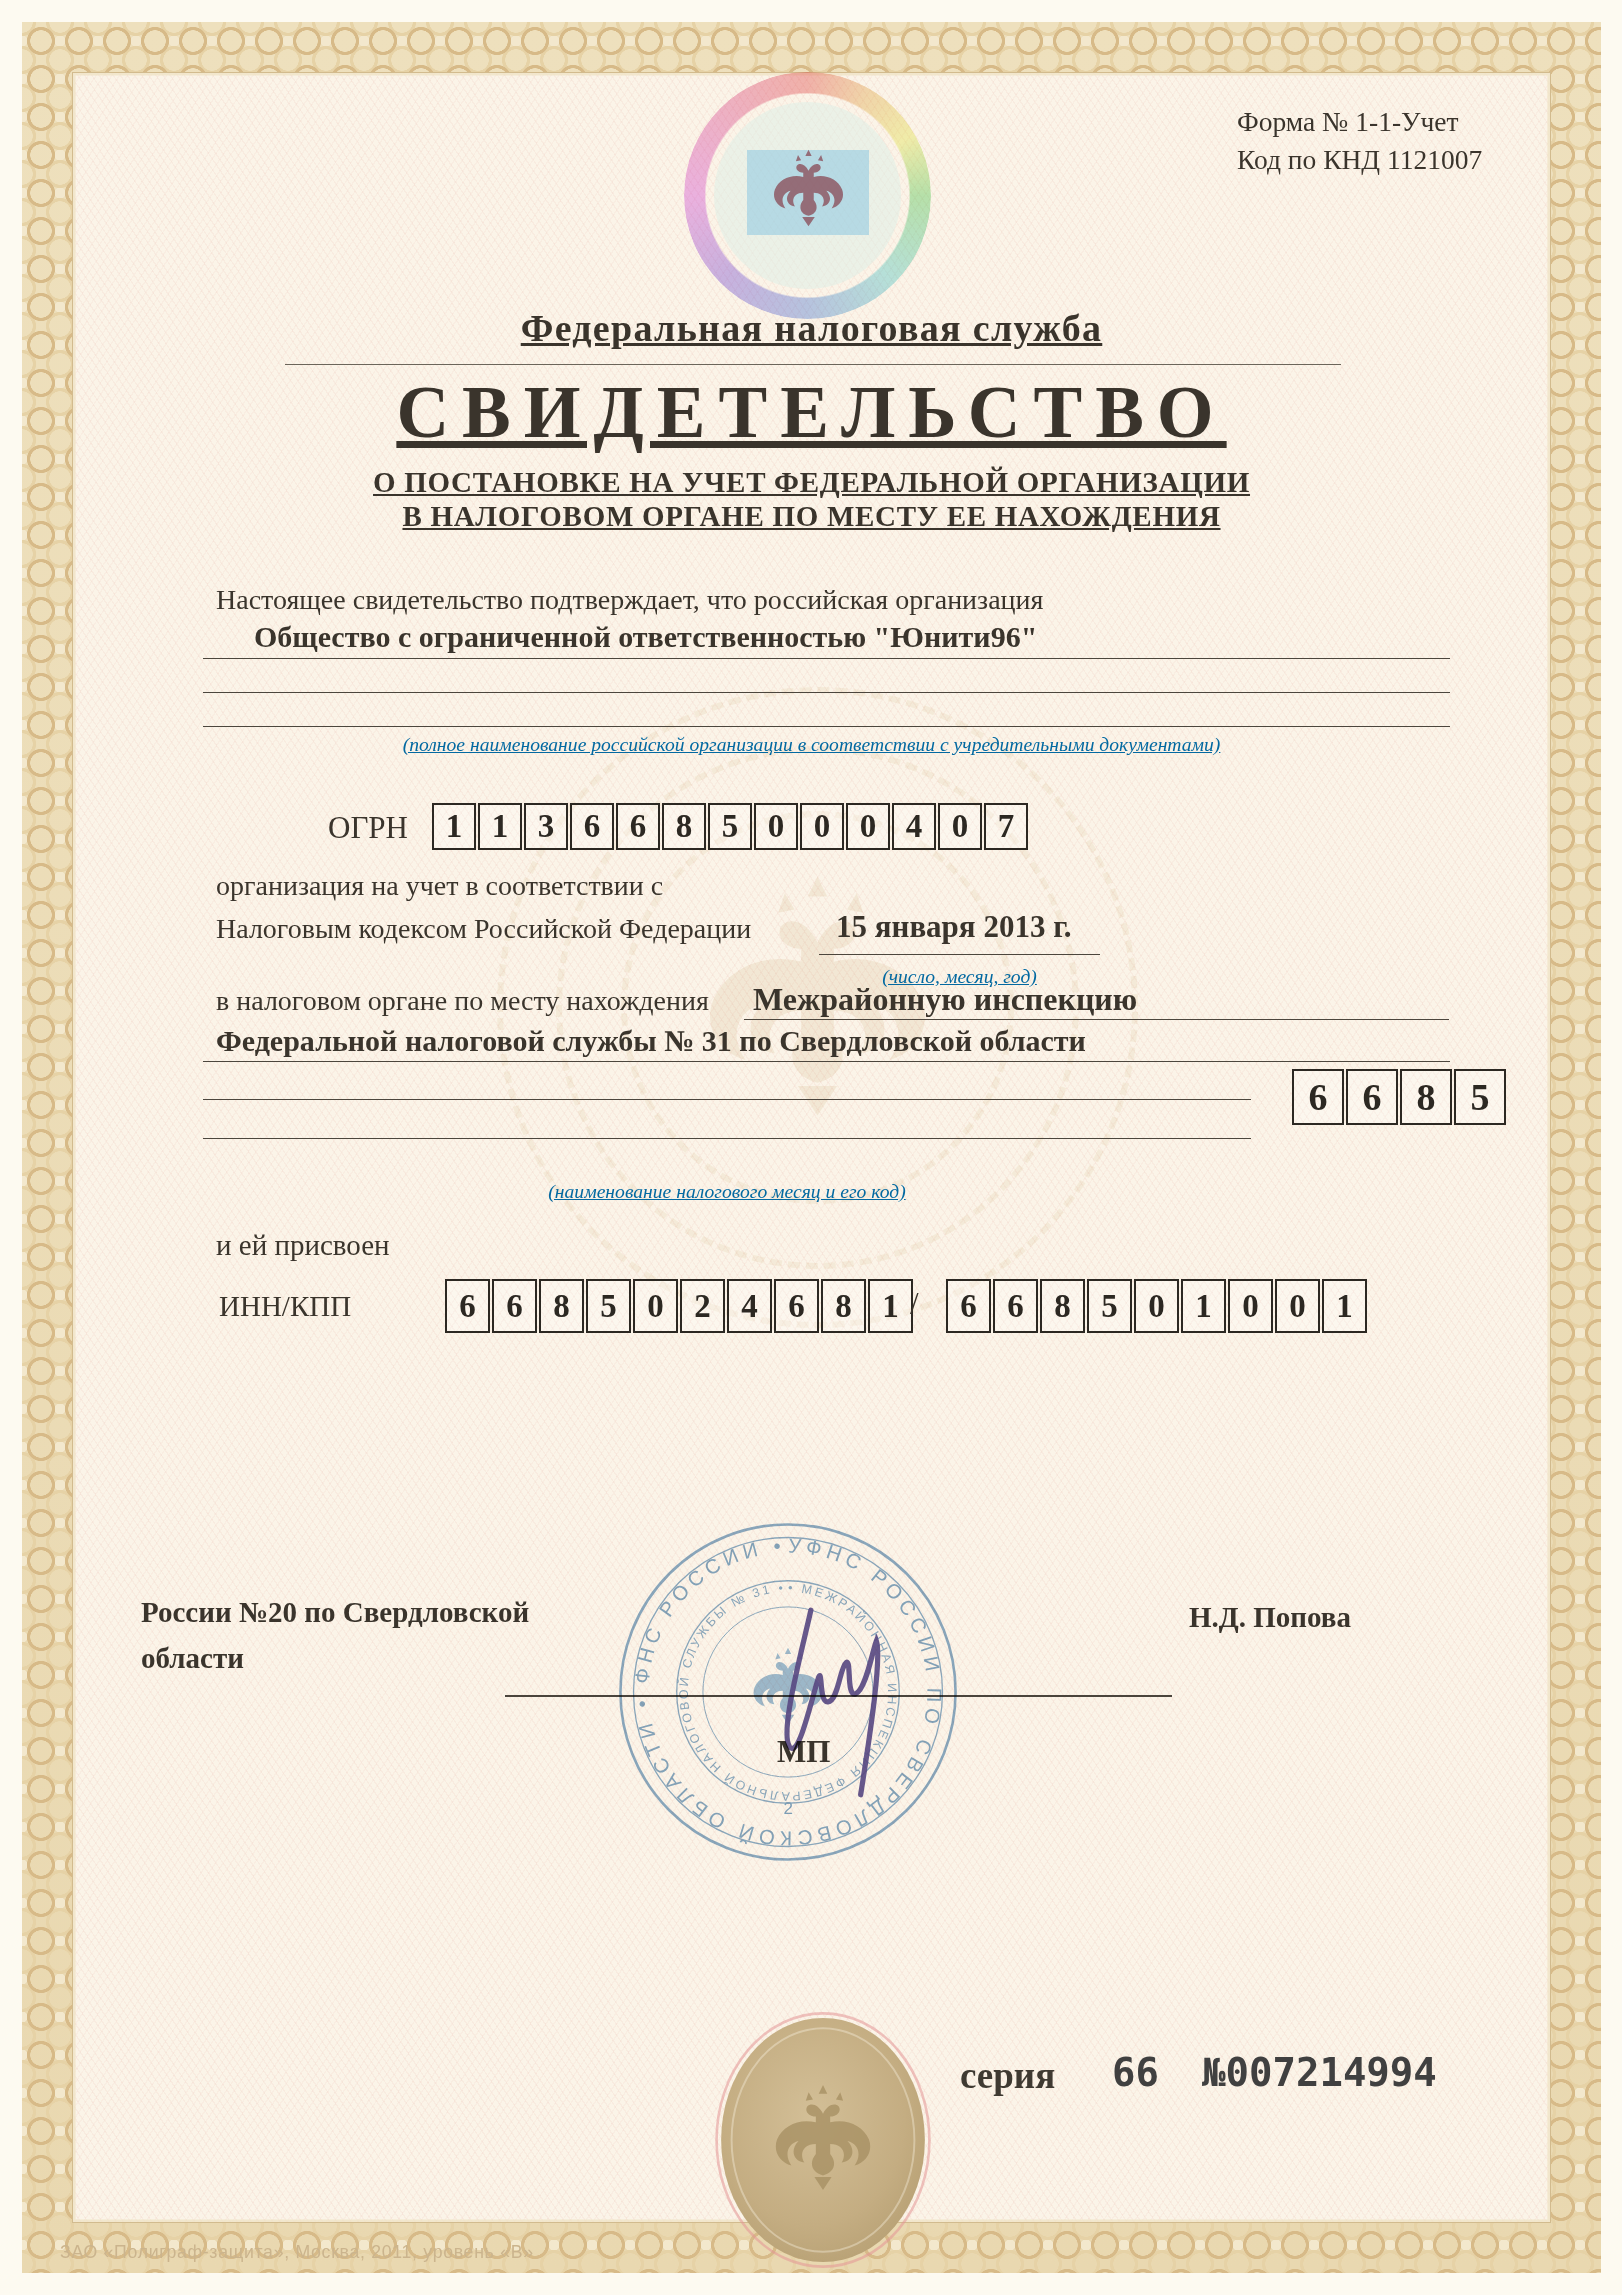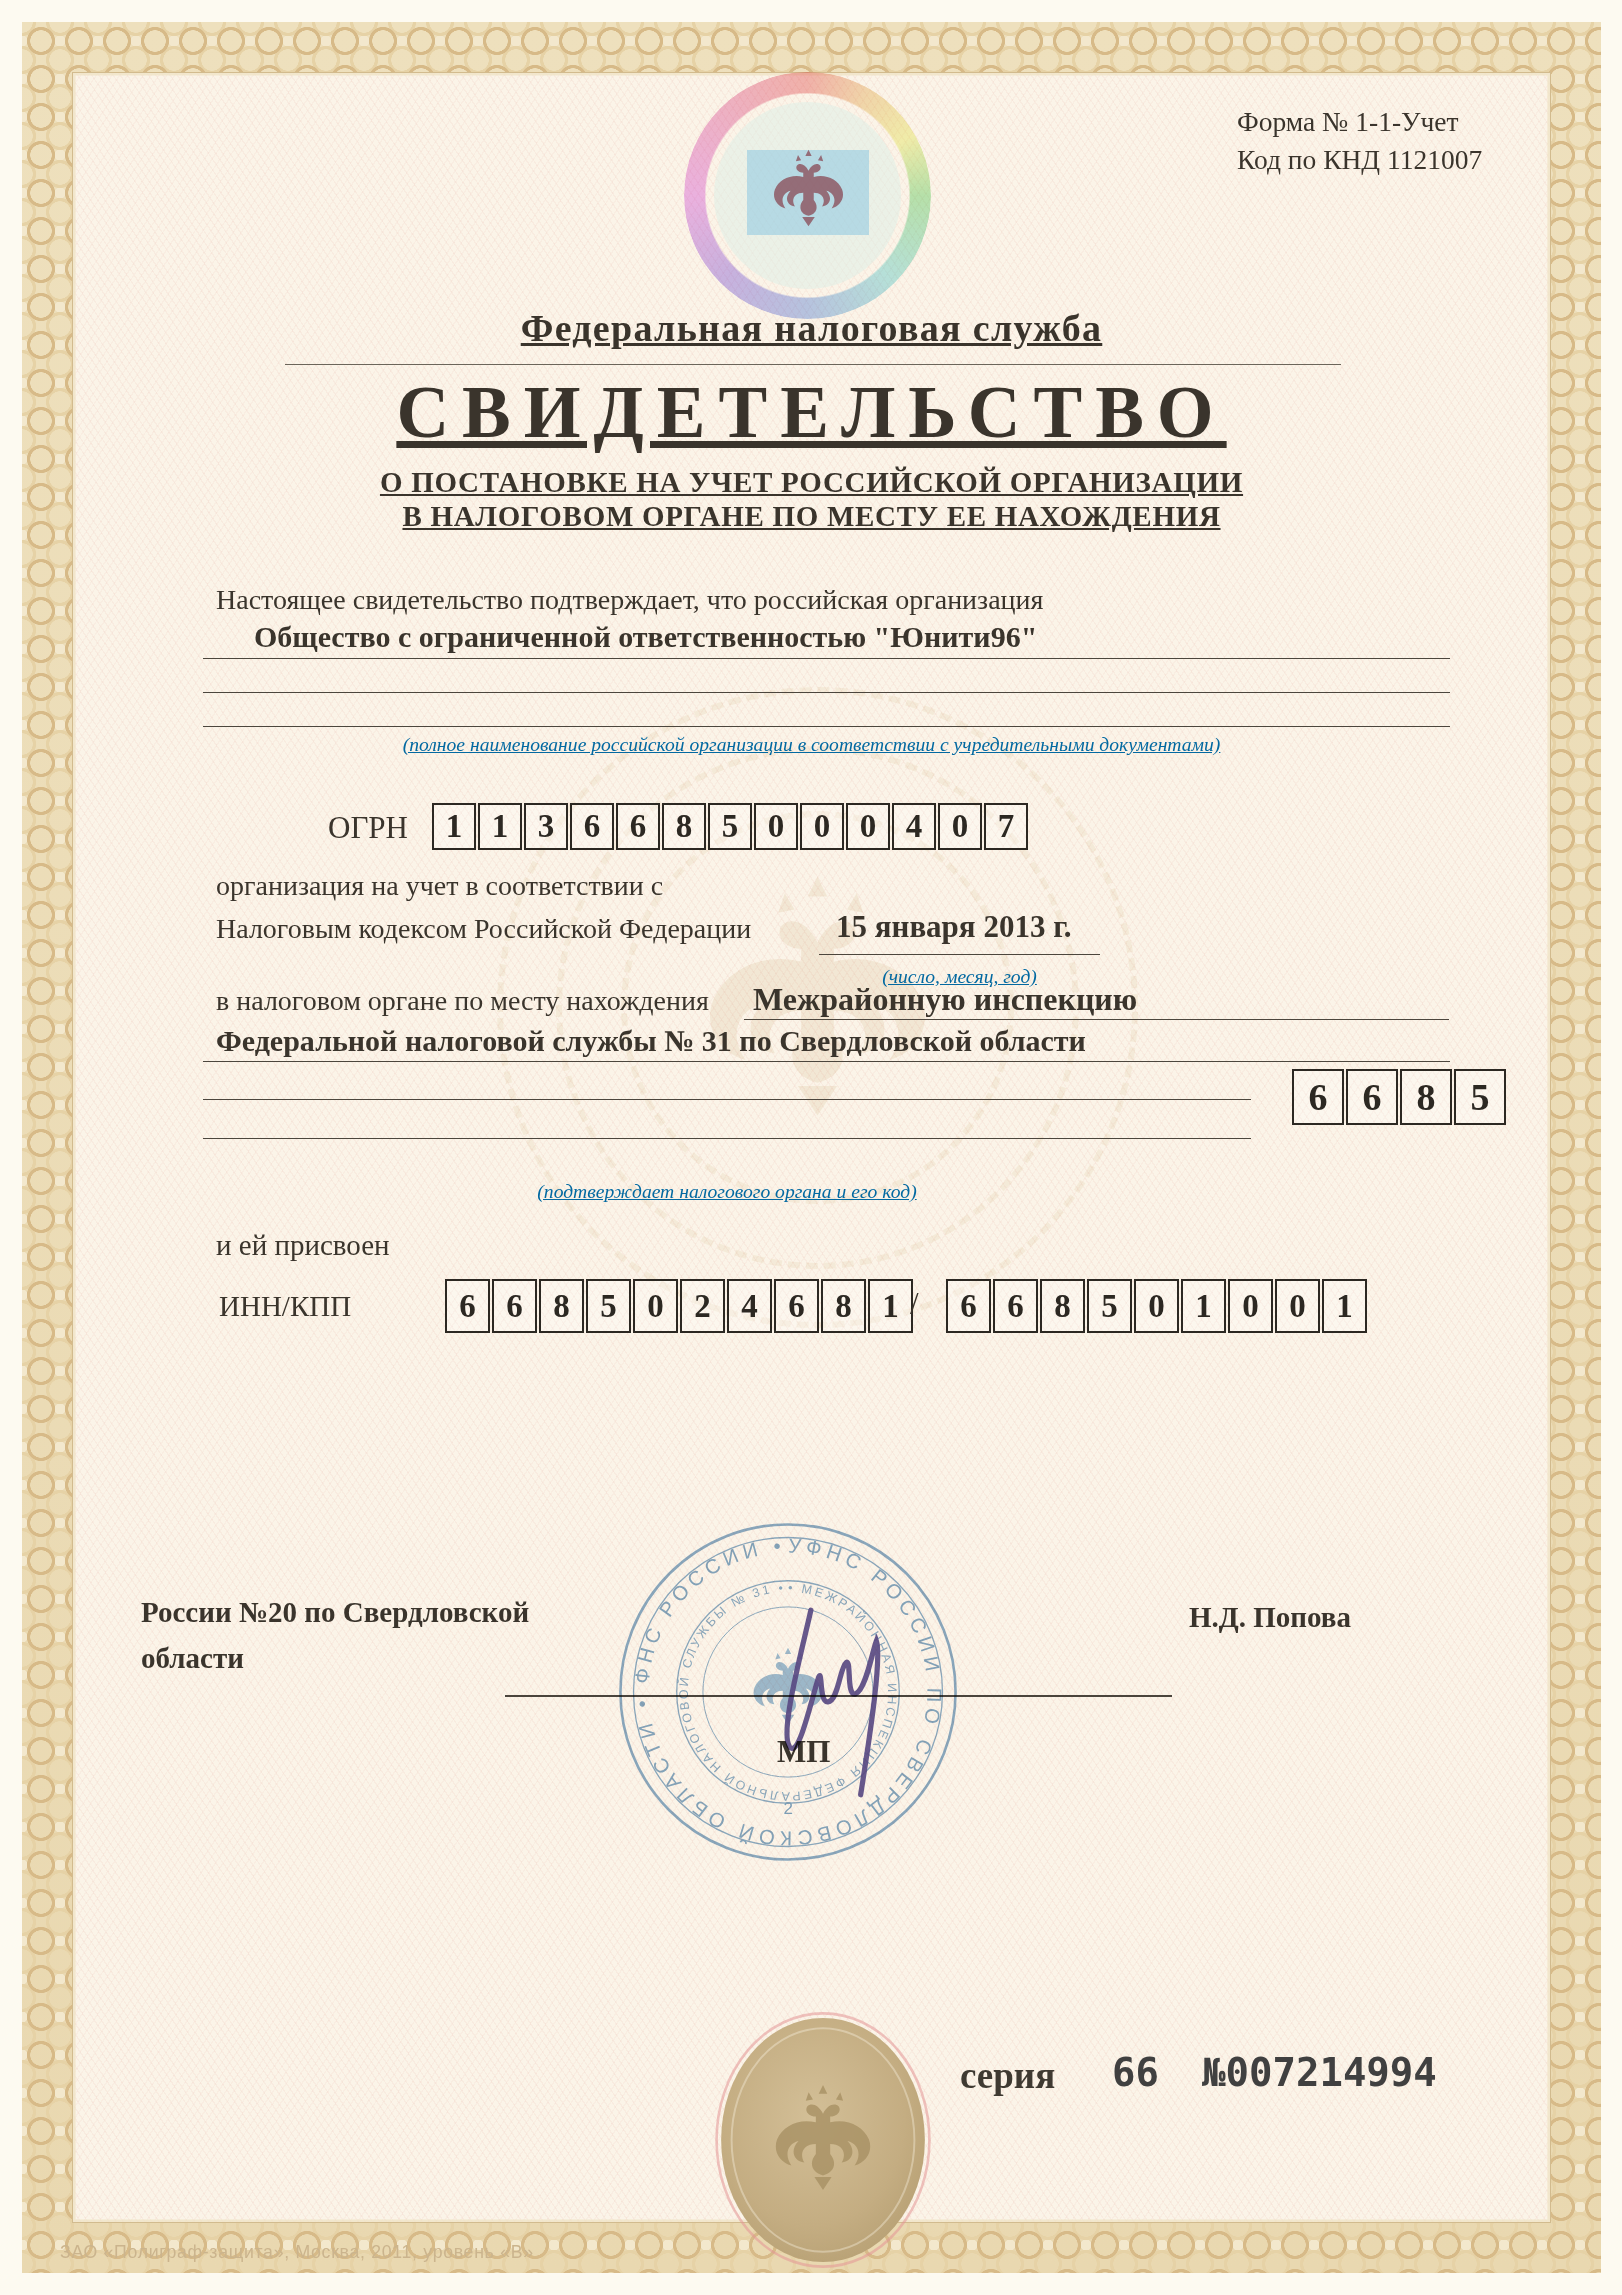--- a/index.html
+++ b/index.html
@@ -119,21 +119,21 @@
   </div>
 
   <div class="txt formline" style="left:1237px;top:103px;">
     <div>Форма № 1-1-Учет</div>
     <div>Код по КНД 1121007</div>
   </div>
 
   <div class="txt center agency">Федеральная налоговая служба</div>
   <div class="rule" style="left:285px;top:364px;width:1056px;border-top-color:#6b655a;"></div>
   <div class="txt center title">СВИДЕТЕЛЬСТВО</div>
-  <div class="txt center sub" style="top:466px;">О ПОСТАНОВКЕ НА УЧЕТ РОССИЙСКОЙ ОРГАНИЗАЦИИ</div>
+  <div class="txt center sub" style="top:466px;">О ПОСТАНОВКЕ НА УЧЕТ ФЕДЕРАЛЬНОЙ ОРГАНИЗАЦИИ</div>
   <div class="txt center sub" style="top:500px;">В НАЛОГОВОМ ОРГАНЕ  ПО МЕСТУ ЕЕ НАХОЖДЕНИЯ</div>
 
   <div class="txt" style="left:216px;top:584px;font-size:28px;">Настоящее свидетельство подтверждает, что российская организация</div>
   <div class="txt b" style="left:254px;top:620px;font-size:30px;">Общество с ограниченной ответственностью "Юнити96"</div>
   <div class="fill-line" style="left:203px;top:658px;width:1247px;"></div>
   <div class="fill-line" style="left:203px;top:692px;width:1247px;"></div>
   <div class="fill-line" style="left:203px;top:726px;width:1247px;"></div>
   <div class="txt center caption" style="left:0;width:1623px;top:734px;">(полное наименование российской организации в соответствии с учредительными документами)</div>
 
   <div class="txt" style="left:328px;top:810px;font-size:31px;">ОГРН</div>
@@ -165,21 +165,21 @@
   <div class="txt b" style="left:216px;top:1024px;font-size:30px;">Федеральной налоговой службы № 31 по Свердловской области</div>
   <div class="fill-line" style="left:203px;top:1061px;width:1247px;"></div>
   <div class="cells cells-code" style="left:1292px;top:1069px;">
       <span class="cell">6</span>
       <span class="cell">6</span>
       <span class="cell">8</span>
       <span class="cell">5</span>
     </div>
   <div class="fill-line" style="left:203px;top:1099px;width:1048px;"></div>
   <div class="fill-line" style="left:203px;top:1138px;width:1048px;"></div>
-  <div class="txt center caption" style="left:203px;width:1048px;top:1181px;">(подтверждает налогового органа и его код)</div>
+  <div class="txt center caption" style="left:203px;width:1048px;top:1181px;">(наименование налогового месяц и его код)</div>
 
   <div class="txt" style="left:216px;top:1229px;font-size:29px;">и ей присвоен</div>
   <div class="txt" style="left:219px;top:1290px;font-size:29px;">ИНН/КПП</div>
   <div class="cells cells-inn" style="left:445px;top:1279px;">
       <span class="cell">6</span>
       <span class="cell">6</span>
       <span class="cell">8</span>
       <span class="cell">5</span>
       <span class="cell">0</span>
       <span class="cell">2</span>

